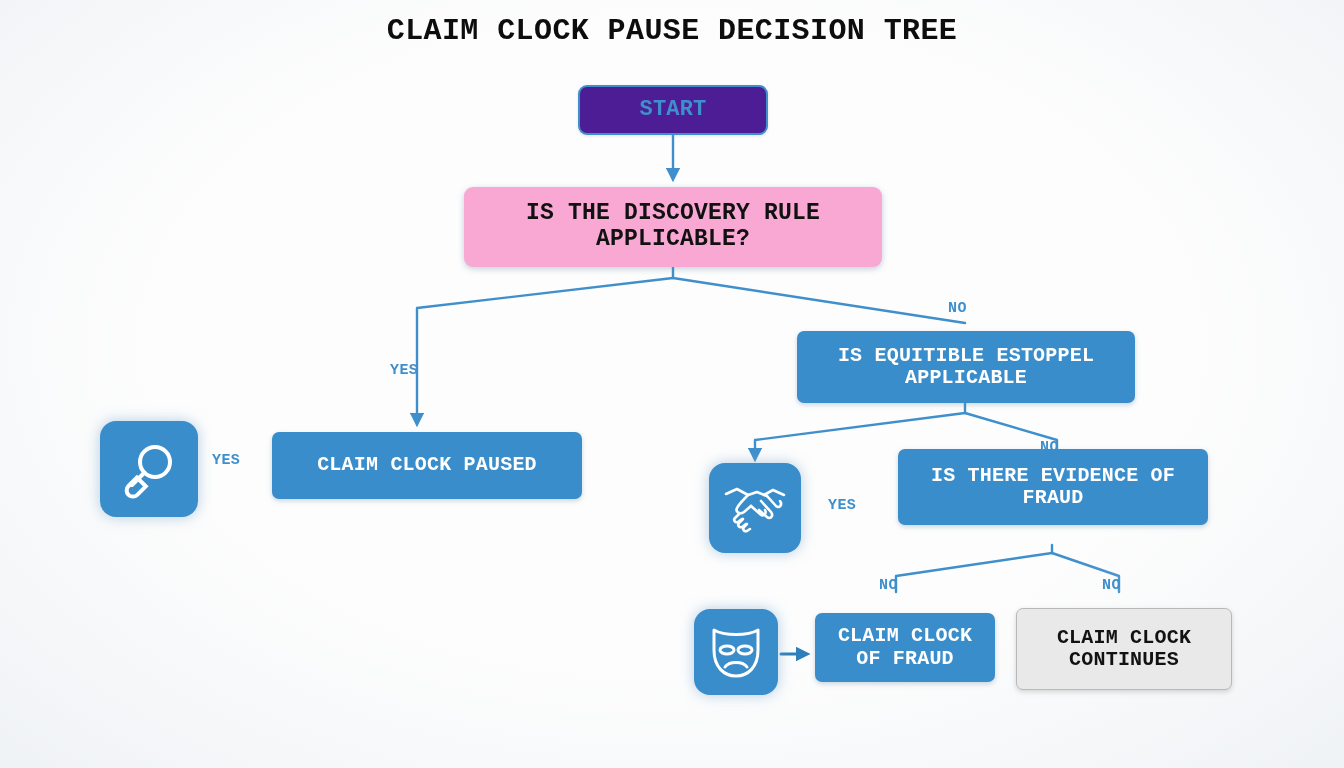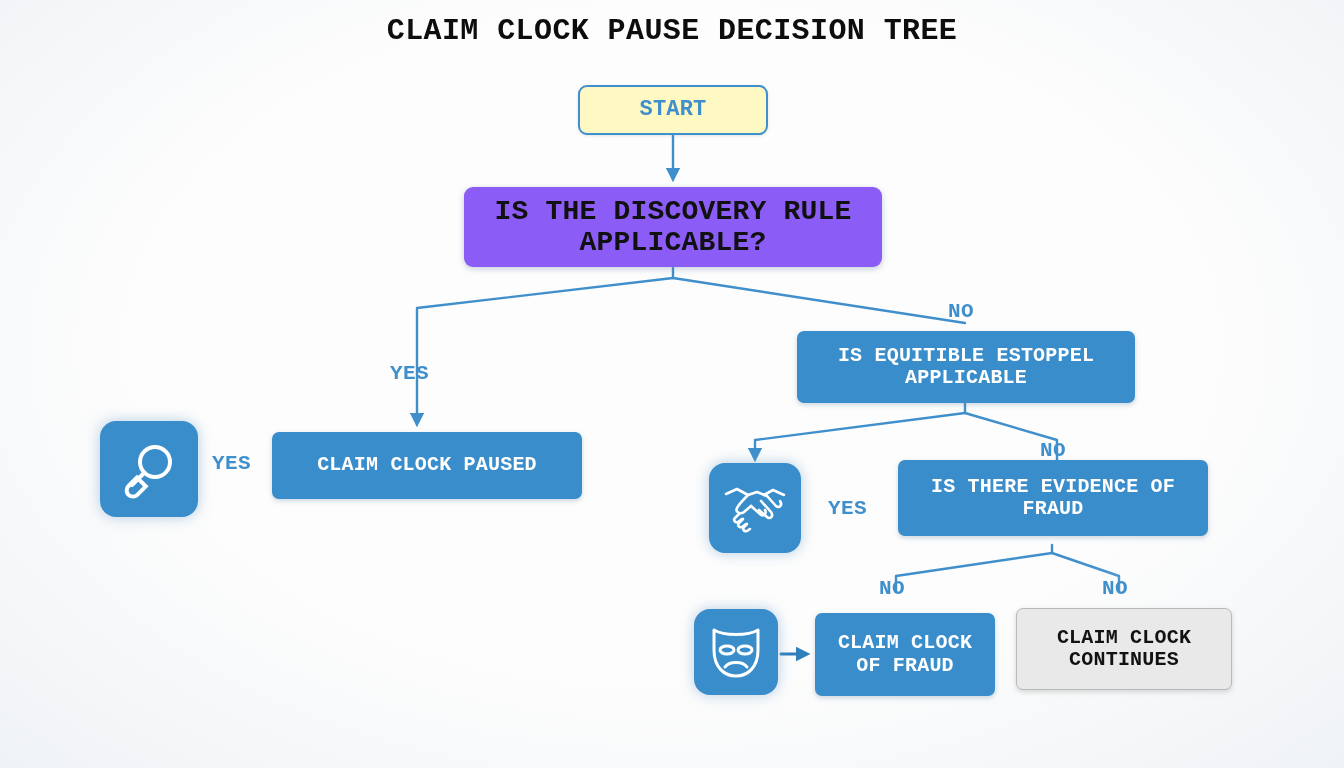--- a/index.html
+++ b/index.html
@@ -47,54 +47,54 @@
     box-sizing: border-box;
     display: flex;
     align-items: center;
     justify-content: center;
     text-align: center;
     line-height: 1.12;
     font-weight: bold;
     letter-spacing: 0.2px;
   }
   .node-start {
-    background: #fef9c3;
+    background: #4c1d95;
     border: 2.5px solid #3f8fcc;
     border-radius: 9px;
     color: #3f8fcc;
     font-size: 22px;
     box-shadow: 0 1px 3px rgba(120,150,175,0.25);
   }
   .node-blue {
     background: #3a8dcb;
     color: #ffffff;
     border-radius: 7px;
     font-size: 20px;
     box-shadow: 0 2px 5px rgba(110,140,170,0.35);
   }
   .node-blue-dark-text {
-    background: #8b5cf6;
+    background: #f9a8d4;
     color: #111111;
     border-radius: 9px;
-    font-size: 28px;
+    font-size: 23px;
     box-shadow: 0 2px 6px rgba(110,140,170,0.4);
   }
   .node-gray {
     background: #e9e9e9;
     color: #121212;
     border: 1.5px solid #b9b9b9;
     border-radius: 7px;
     font-size: 20px;
     box-shadow: 0 2px 5px rgba(140,140,140,0.35);
   }
 
   .edge-label {
     position: absolute;
     color: #3f8fcc;
-    font-size: 21px;
+    font-size: 15px;
     font-weight: bold;
     letter-spacing: 0.4px;
     white-space: nowrap;
   }
 
   .icon-tile {
     position: absolute;
     background: #3a8dcb;
     border-radius: 16px;
     box-shadow: 0 0 14px rgba(120,165,205,0.55);
@@ -188,34 +188,34 @@
         <path d="M 20 38 l -4 4 c -2 2 0 5 3 4 l 4 -3"></path>
         <path d="M 24 43 l -3 3 c -2 2 0 5 3 4 l 3 -2"></path>
       </svg>
     </span>
   </div>
 
   <div class="edge-label" style="left:828px; top:497px;">YES</div>
 
   <div class="edge-label" style="left:1040px; top:439px;">NO</div>
 
-  <div class="node node-blue" style="left:898px; top:460px; width:310px; height:76px; padding:0 24px;">IS THERE EVIDENCE OF FRAUD</div>
+  <div class="node node-blue" style="left:898px; top:449px; width:310px; height:76px; padding:0 24px;">IS THERE EVIDENCE OF FRAUD</div>
 
   <div class="edge-label" style="left:879px; top:577px;">NO</div>
 
   <div class="edge-label" style="left:1102px; top:577px;">NO</div>
 
   <div class="icon-tile" style="left:694px; top:609px; width:84px; height:86px;">
     <span>
       <svg width="56" height="60" viewBox="0 0 56 60" fill="none" stroke="#ffffff" stroke-width="3" stroke-linecap="round" stroke-linejoin="round">
         <path d="M 6 8 C 16 14 40 14 50 8 L 50 28 C 50 45 40 54 28 54 C 16 54 6 45 6 28 Z"></path>
         <ellipse cx="19" cy="28" rx="7" ry="4"></ellipse>
         <ellipse cx="37" cy="28" rx="7" ry="4"></ellipse>
         <path d="M 17 45 C 21 39 35 39 39 45"></path>
       </svg>
     </span>
   </div>
 
-  <div class="node node-blue" style="left:815px; top:613px; width:180px; height:83px; padding:0 10px;">CLAIM CLOCK OF FRAUD</div>
+  <div class="node node-blue" style="left:815px; top:613px; width:180px; height:69px; padding:0 10px;">CLAIM CLOCK OF FRAUD</div>
 
   <div class="node node-gray" style="left:1016px; top:608px; width:216px; height:82px; padding:12px 10px;">CLAIM CLOCK CONTINUES</div>
 
 </div>
 
 </body></html>

